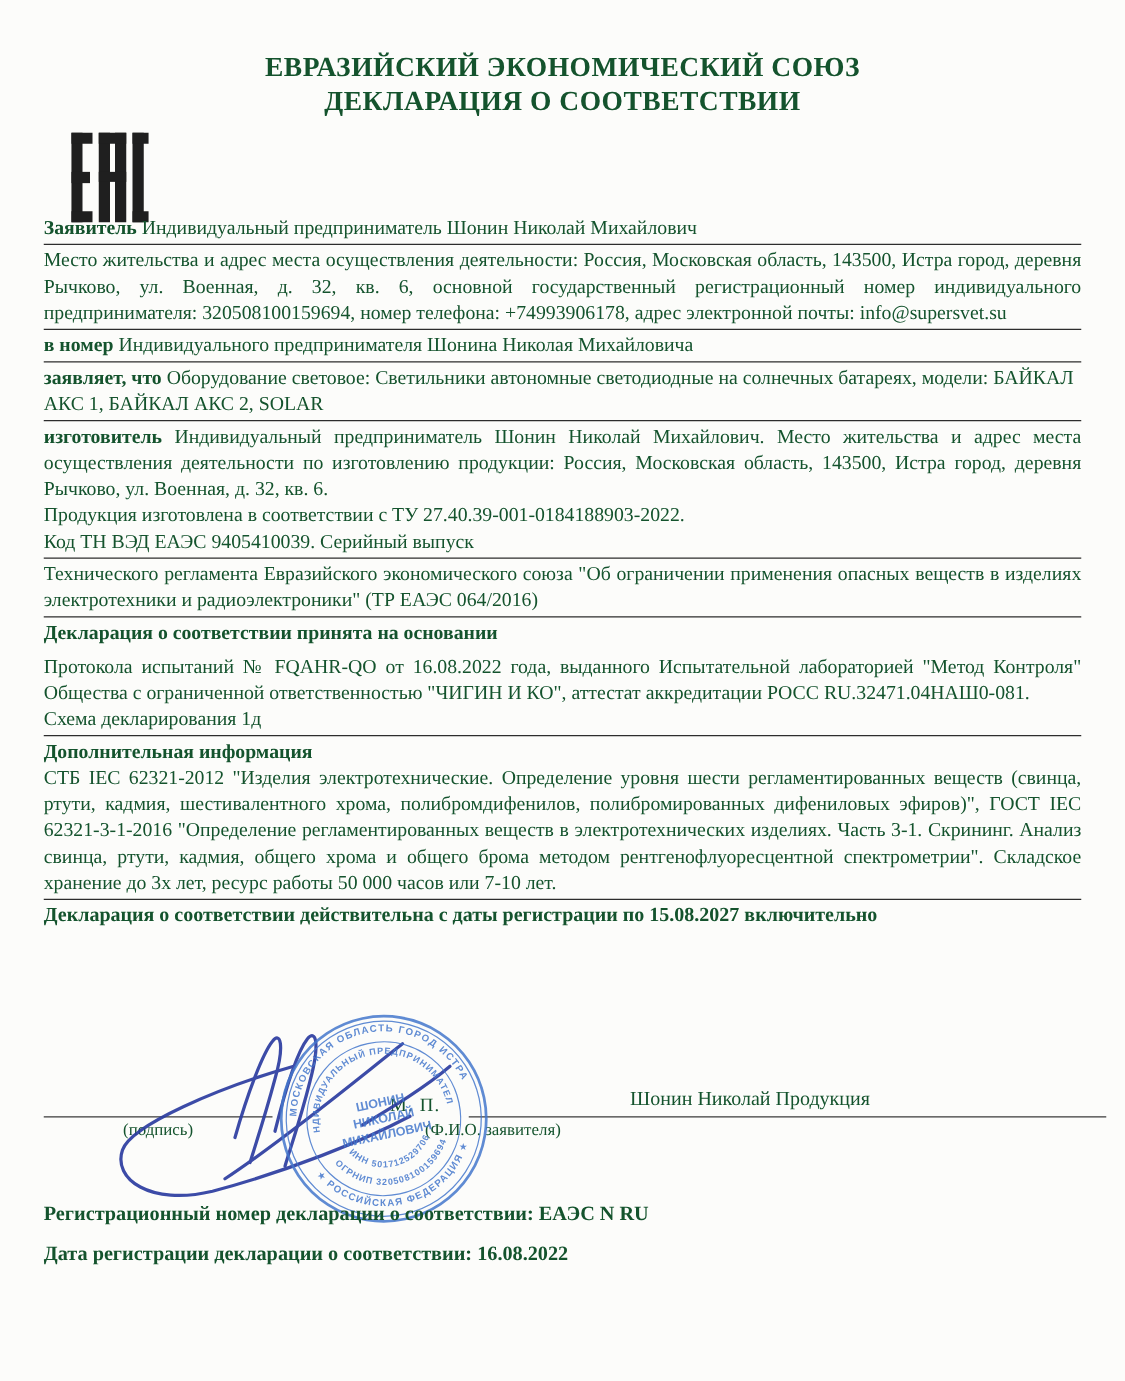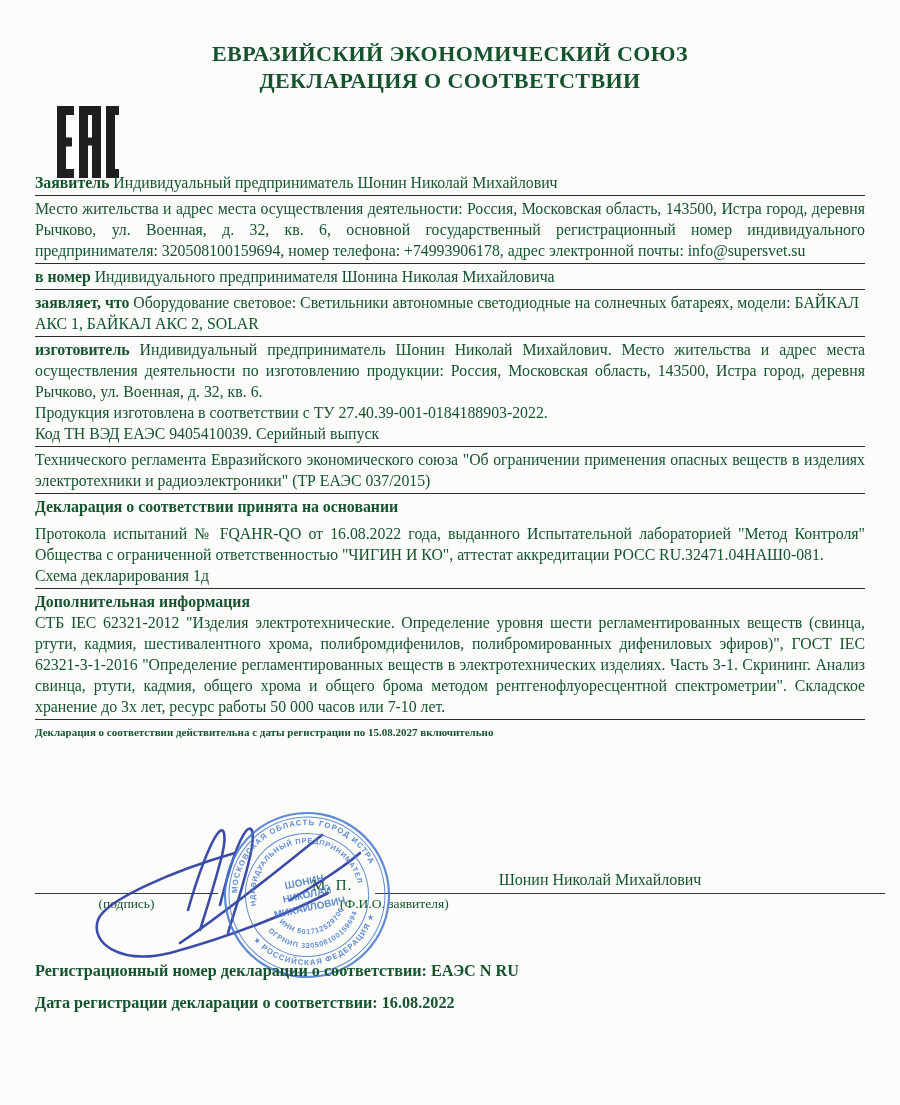--- a/index.html
+++ b/index.html
@@ -14,21 +14,21 @@
     text-align:center;font-weight:bold;font-size:22px;line-height:27px;
     letter-spacing:.4px;
   }
   .logo-spacer{height:78px;}
   .eac-logo{position:absolute;left:57px;top:106px;}
   .para{font-size:15.8px;line-height:21px;margin:0;text-align:justify;}
   .para.nojust{text-align:left;}
   .bold-head{font-size:15.8px;line-height:21px;font-weight:bold;}
   .rule{border-top:1.5px solid #2d2d2d;margin:2px 0;}
   .basis-para{margin-top:6px;}
-  .validity{font-size:11px;line-height:21px;font-weight:bold;}
+  .validity{font-size:16px;line-height:21px;font-weight:bold;}
   .sr{position:absolute;width:1px;height:1px;overflow:hidden;clip:rect(0 0 0 0);white-space:nowrap;}
 
   .sigzone{position:absolute;left:35px;right:35px;top:836px;height:120px;}
   .sig-line-left{position:absolute;left:0;top:57px;width:183px;border-top:1.2px solid #3a3a3a;}
   .sig-cap-left{position:absolute;left:0;top:60px;width:183px;text-align:center;font-size:13.5px;}
   .mp-mark{position:absolute;left:277px;top:41px;font-size:15px;letter-spacing:1px;}
   .sig-line-right{position:absolute;left:340px;top:57px;width:510px;border-top:1.2px solid #3a3a3a;}
   .sig-name{position:absolute;left:305px;top:35px;width:520px;text-align:center;font-size:16px;}
   .sig-cap-right{position:absolute;left:305px;top:60px;width:520px;text-align:left;font-size:13.5px;}
 
@@ -85,21 +85,21 @@
     <div class="rule"></div>
 
     <div>
       <p class="para"><b>изготовитель</b> <span>Индивидуальный предприниматель Шонин Николай Михайлович. Место жительства и адрес места осуществления деятельности по изготовлению продукции: Россия, Московская область, 143500, Истра город, деревня Рычково, ул. Военная, д. 32, кв. 6.</span></p>
       <p class="para nojust">Продукция изготовлена в соответствии с ТУ 27.40.39-001-0184188903-2022.</p>
       <p class="para nojust">Код ТН ВЭД ЕАЭС 9405410039. Серийный выпуск</p>
     </div>
     <div class="rule"></div>
 
     <div>
-      <p class="para">Технического регламента Евразийского экономического союза "Об ограничении применения опасных веществ в изделиях электротехники и радиоэлектроники" (ТР ЕАЭС 037/2015)</p>
+      <p class="para">Технического регламента Евразийского экономического союза "Об ограничении применения опасных веществ в изделиях электротехники и радиоэлектроники" (ТР ЕАЭС 064/2016)</p>
     </div>
     <div class="rule"></div>
 
     <div>
       <div class="bold-head">Декларация о соответствии принята на основании</div>
       <p class="para basis-para">Протокола испытаний № FQAHR-QO от 16.08.2022 года, выданного Испытательной лабораторией "Метод Контроля" Общества с ограниченной ответственностью "ЧИГИН И КО", аттестат аккредитации РОСС RU.32471.04НАШ0-081.</p>
       <p class="para nojust">Схема декларирования 1д</p>
     </div>
     <div class="rule"></div>
 
@@ -110,21 +110,21 @@
     <div class="rule"></div>
 
     <div class="validity">Декларация о соответствии действительна с даты регистрации по 15.08.2027 включительно</div>
   </div>
 
   <div class="sigzone">
     <div class="sig-line-left"></div>
     <div class="sig-cap-left">(подпись)</div>
     <div class="mp-mark">М. П.</div>
     <div class="sig-line-right"></div>
-    <div class="sig-name">Шонин Николай Михайлович</div>
+    <div class="sig-name">Шонин Николай Продукция</div>
     <div class="sig-cap-right">(Ф.И.О. заявителя)</div>
   </div>
 
   <svg class="signature-svg" width="320" height="155" viewBox="0 0 320 155">
     <g fill="none" stroke="#2c3da0" stroke-width="2.6" stroke-linecap="round" opacity="0.92">
       <path d="M175,38 C115,55 45,85 38,105 C30,128 60,150 110,138 C170,122 230,98 268,78"></path>
       <path d="M128,95 C138,60 150,28 158,18 C164,10 168,20 160,48 C152,78 144,102 140,115"></path>
       <path d="M160,90 C168,58 178,26 186,16 C193,8 196,20 188,50 C180,82 172,104 168,118"></path>
       <path d="M120,128 C170,95 230,45 262,20"></path>
       <path d="M230,85 C255,70 280,55 300,38"></path>

